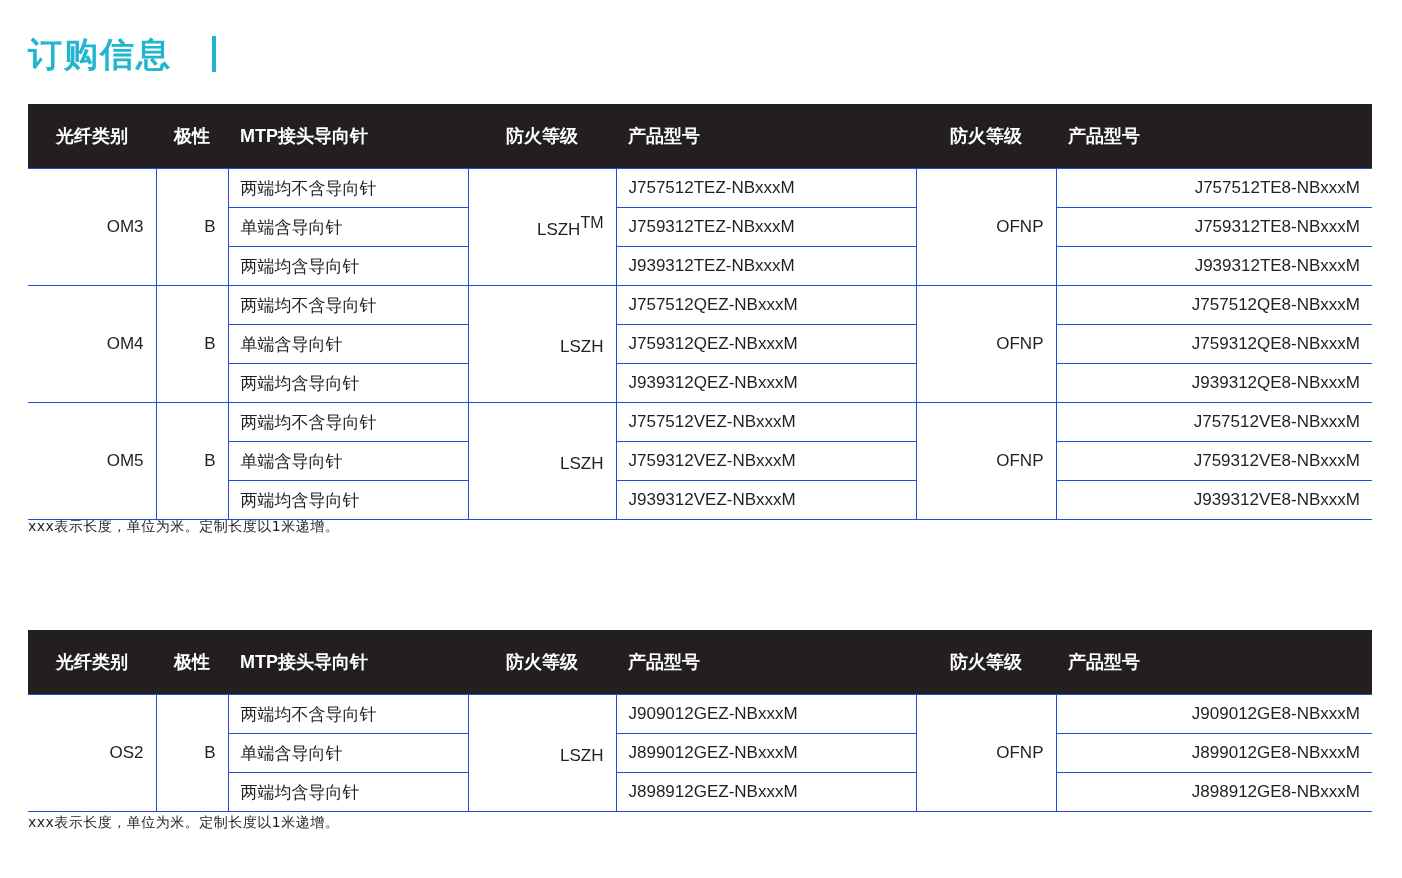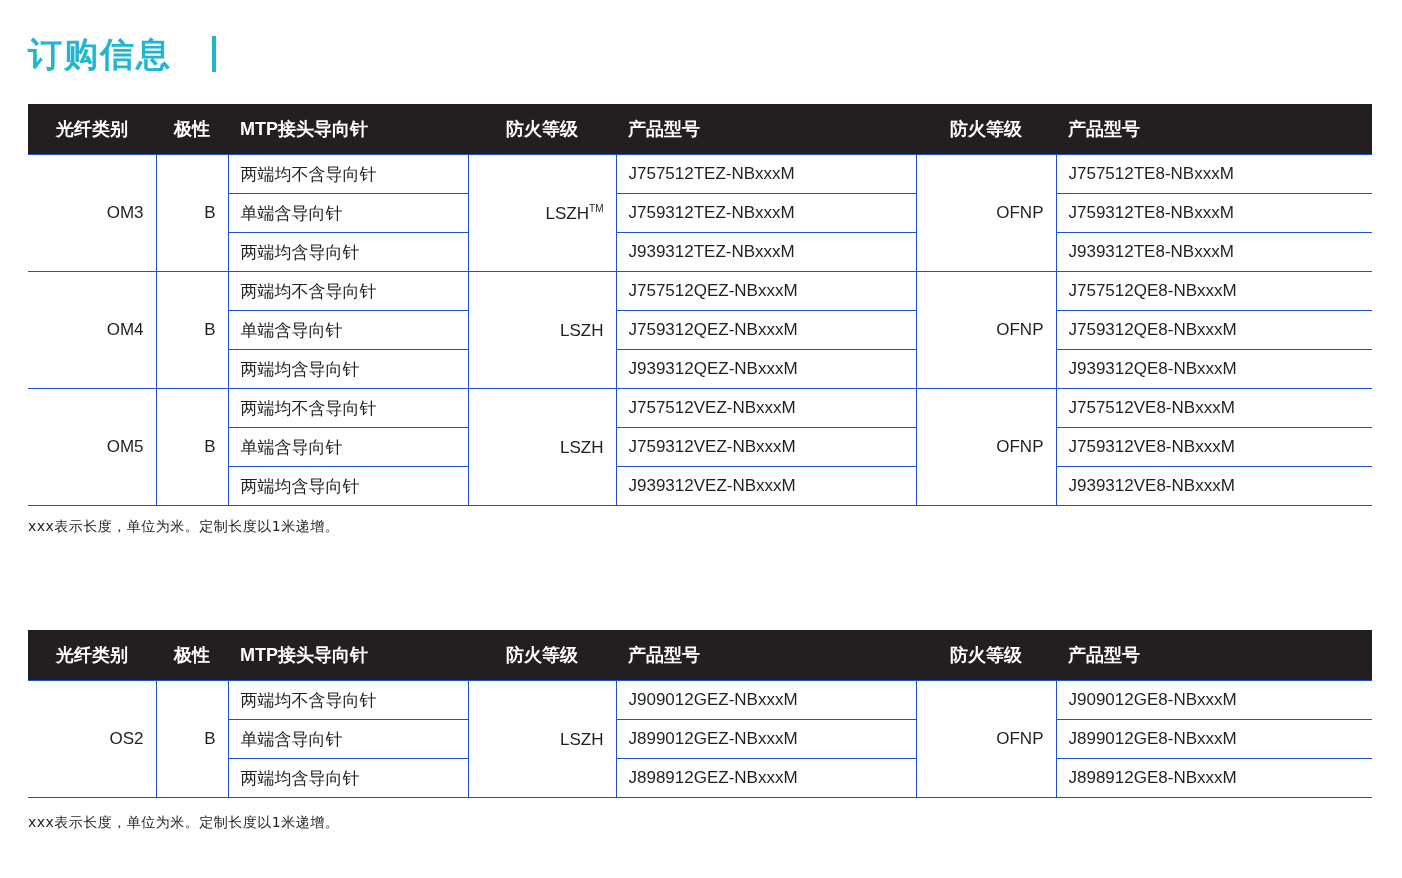--- a/index.html
+++ b/index.html
@@ -49,54 +49,54 @@
     font-size: 17px;
   }
   table.spec.t1 { left: 28px; top: 104px; width: 1344px; }
   table.spec.t2 { left: 28px; top: 630px; width: 1344px; }
 
   table.spec th {
     background: #231f20;
     color: #ffffff;
     font-weight: bold;
     font-size: 18px;
-    height: 50px;
+    height: 64px;
     padding: 0 12px;
     text-align: left;
     border: none;
     white-space: nowrap;
   }
   table.spec th.center { text-align: center; }
 
   table.spec td {
     border: 1px solid #1d4ed8;
     height: 38px;
     padding: 0 12px;
     font-size: 17px;
     color: #231f20;
     background: #ffffff;
     vertical-align: middle;
     white-space: nowrap;
   }
   table.spec td.center { text-align: right; }
   table.spec td.left { text-align: left; }
   table.spec td.nob-left { border-left: none; }
-  table.spec td.nob-right { border-right: none; }
+  table.spec td.nob-right { border-right: none; text-align: right; }
 
   
   col.c-fiber  { width: 128px; }
   col.c-pol    { width: 72px; }
   col.c-pin    { width: 240px; }
   col.c-fire1  { width: 148px; }
   col.c-pn1    { width: 300px; }
   col.c-fire2  { width: 140px; }
   col.c-pn2    { width: 316px; }
 
   .sup {
-    font-size: 10px;
+    font-size: 16px;
     vertical-align: super;
   }
   .note {
     position: absolute;
     left: 28px;
     font-size: 14px;
     color: #231f20;
     font-family: "DejaVu Sans", sans-serif;
     letter-spacing: 0.5px;
   }

